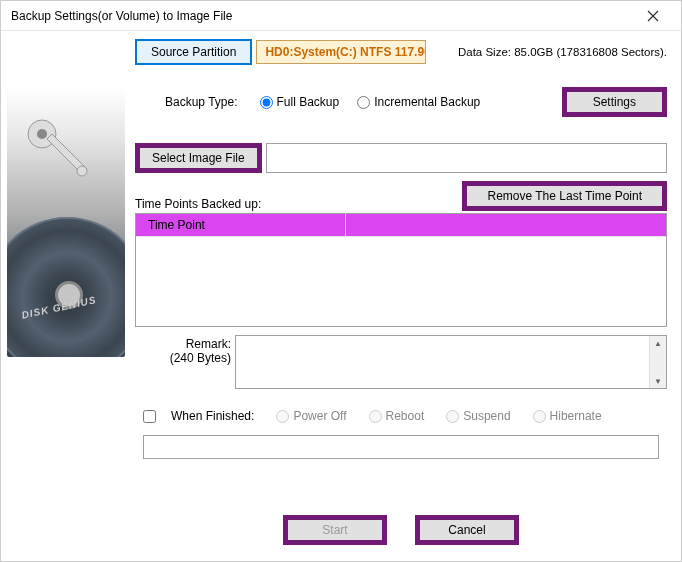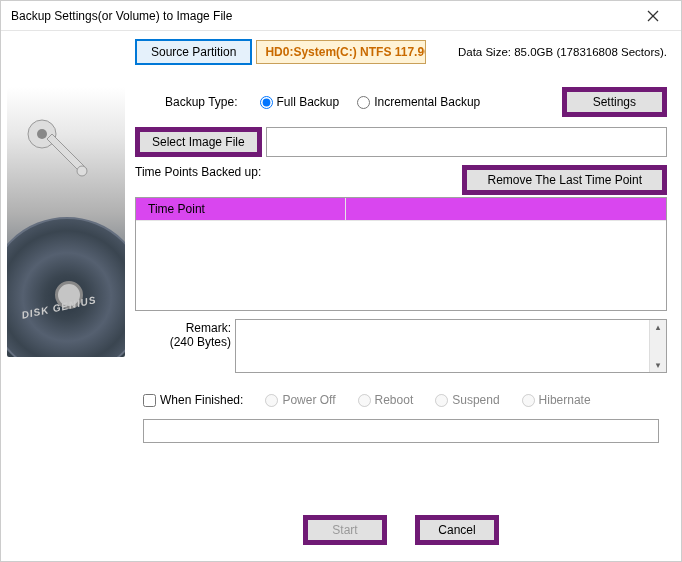--- a/index.html
+++ b/index.html
@@ -110,31 +110,31 @@
     .backup-type-row .lbl { margin-left: 30px; margin-right: 4px; }
     .btn-std {
       border: 5px solid #701a75;
       background: #e1e1e1;
       padding: 3px 18px;
       font-size: 12px;
       cursor: pointer;
     }
     .btn-std:disabled { color: #999; cursor: default; }
     .btn-settings { margin-left: auto; padding: 3px 26px; }
-    .row-sel-img { display: flex; margin-top: 10px; gap: 4px; align-items: stretch; }
+    .row-sel-img { display: flex; margin-top: 26px; gap: 4px; align-items: stretch; }
     .row-sel-img .btn-std { padding: 3px 12px; }
     .input-text {
       flex: 1;
       border: 1px solid #a0a0a0;
       padding: 3px 6px;
       font-size: 12px;
       background: #fff;
     }
     .time-pts-row {
-      display: flex; align-items: flex-start;
+      display: flex; align-items: flex-end;
       margin-top: 8px;
     }
     .time-pts-row .lbl { font-size: 12px; }
     .btn-remove-tp { margin-left: auto; padding: 3px 20px; }
     .table-box {
       border: 1px solid #a0a0a0;
       margin-top: 2px;
       height: 114px;
       display: flex; flex-direction: column;
     }
@@ -174,36 +174,36 @@
       background: #f0f0f0;
       display: flex; flex-direction: column; justify-content: space-between;
       align-items: center;
     }
     .scroll-arrow { font-size: 9px; color: #606060; padding: 2px 0; cursor: pointer; }
     .finished-row {
       display: flex; align-items: center;
       margin-top: 20px; gap: 22px;
       margin-left: 8px;
     }
-    .finished-row .chk { display: flex; align-items: center; gap: 4px; }
+    .finished-row .chk { display: flex; align-items: center; gap: 15px; }
     .radio-disabled { color: #888; display: flex; align-items: center; gap: 4px; }
     .radio-disabled input { accent-color: #aaa; }
     .progress-box {
       margin: 12px 8px 0 8px;
       height: 24px;
       border: 1px solid #a0a0a0;
       background: #fff;
     }
     .btm-btns {
       margin-top: auto;
       display: flex; justify-content: center;
       gap: 28px;
       padding-bottom: 6px;
     }
-    .btm-btns .btn-std { width: 84px; text-align: center; }
+    .btm-btns .btn-std { width: 104px; text-align: center; }
     .radio-item { display: flex; align-items: center; gap: 4px; }
     input[type="radio"], input[type="checkbox"] { margin: 0; cursor: pointer; }
   </style>
 </head>
 <body>
 
 <div class="titlebar">
   <div class="title">Backup Settings(or Volume) to Image File</div>
   <div class="close">
     <svg width="12" height="12" viewBox="0 0 12 12">

